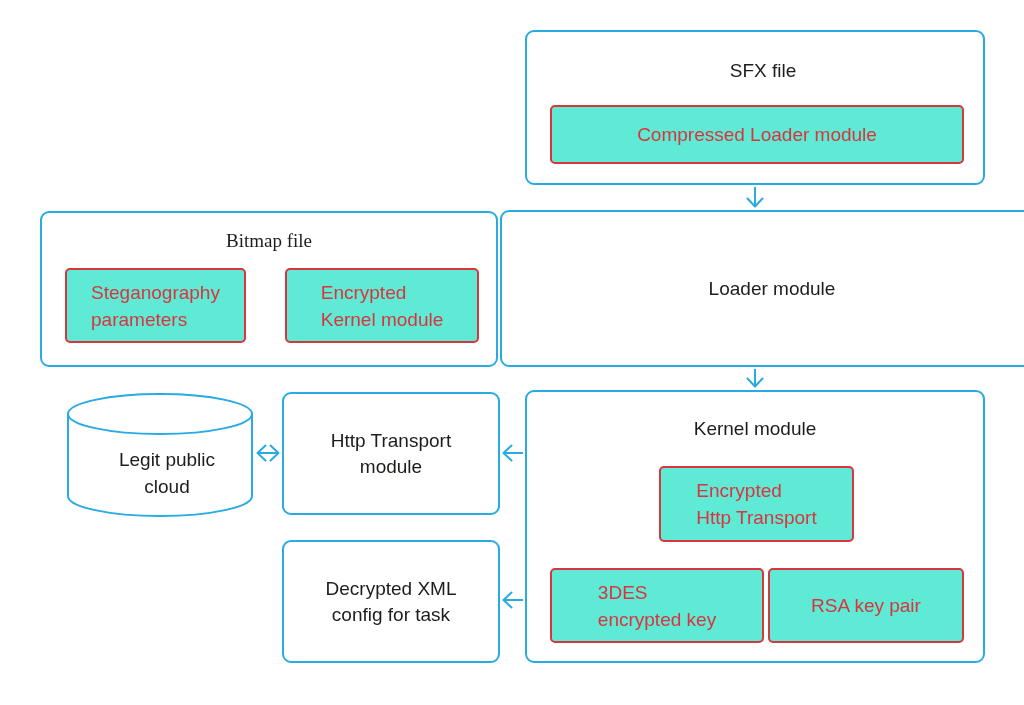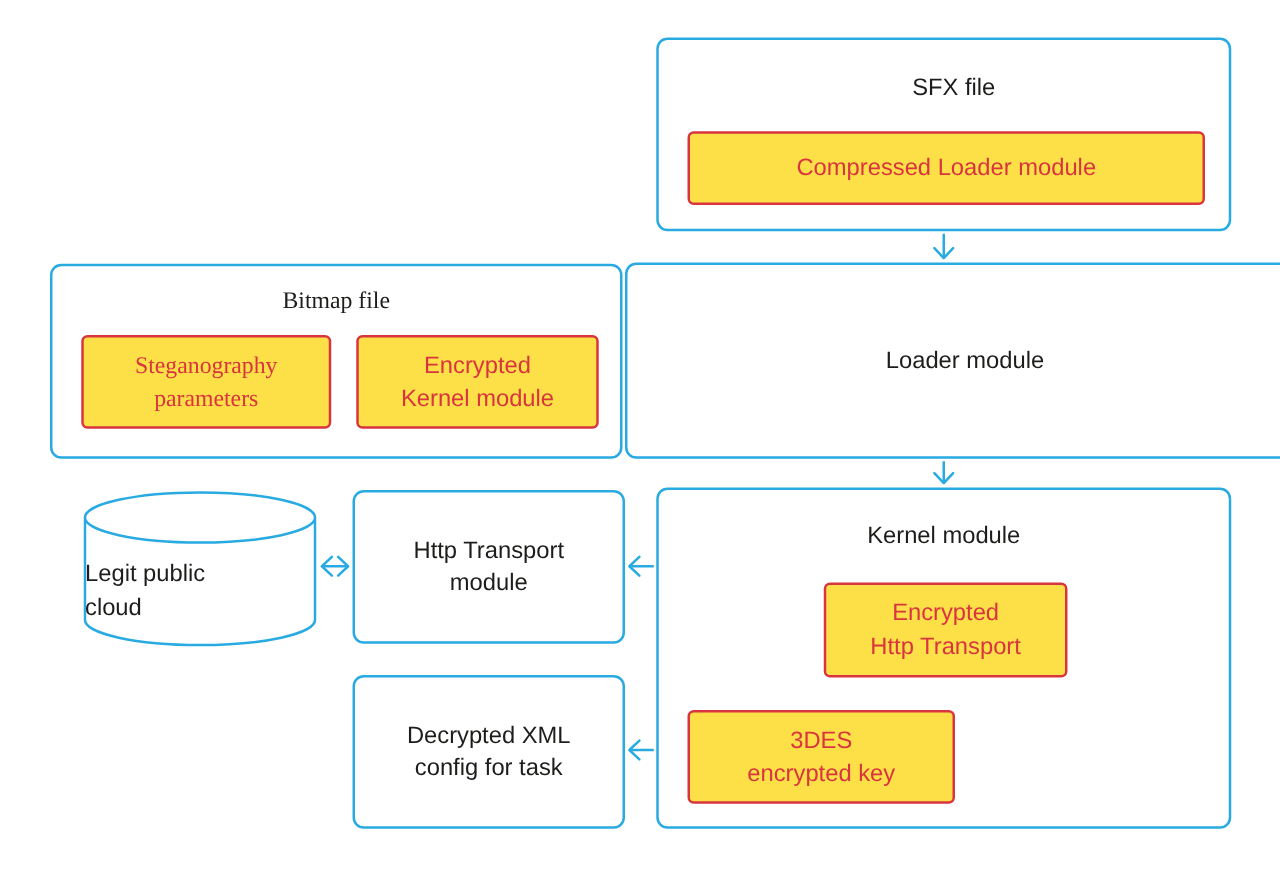--- a/index.html
+++ b/index.html
@@ -46,58 +46,59 @@
   }
   .center-flex {
     display: flex;
     align-items: center;
     justify-content: center;
   }
   .red-box {
     position: absolute;
     border: 2px solid var(--red);
     border-radius: 5px;
-    background: #fde047;
+    background: #5eead4;
     color: var(--red);
     font-size: 19px;
     line-height: 27px;
-    text-align: center;
+    text-align: left;
     white-space: pre-line;
     display: flex;
     align-items: center;
     justify-content: center;
   }
 
   
   .sfx-box     { left: 525px; top: 30px;  width: 460px; height: 155px; padding-left: 16px; }
   .sfx-box .box-title { margin-top: 26px; }
   .bitmap-box  { left: 40px;  top: 211px; width: 458px; height: 156px; }
   .bitmap-box .box-title { margin-top: 15px; font-family: Liberation Serif, serif; }
   .loader-box  { left: 500px; top: 210px; width: 544px; height: 157px; }
   .kernel-box  { left: 525px; top: 390px; width: 460px; height: 273px; }
   .kernel-box .box-title { margin-top: 24px; }
   .http-box    { left: 282px; top: 392px; width: 218px; height: 123px; }
   .xml-box     { left: 282px; top: 540px; width: 218px; height: 123px; justify-content: center; }
 
   
   .compressed-loader { left: 23px;  top: 73px;  width: 414px; height: 59px; }
-  .steganography     { left: 23px;  top: 55px;  width: 200px; height: 75px; font-family: Liberation Serif, serif; }
+  .steganography     { left: 23px;  top: 55px;  width: 181px; height: 75px; }
   .enc-kernel        { left: 243px; top: 55px;  width: 194px; height: 75px; }
   .enc-http          { left: 132px; top: 74px;  width: 195px; height: 76px; }
   .des3-key          { left: 23px;  top: 176px; width: 214px; height: 75px; }
   .rsa-pair          { left: 241px; top: 176px; width: 196px; height: 75px; }
 
   .cloud-label {
     position: absolute;
     left: 68px; top: 446px; width: 184px;
-    text-align: left;
+    text-align: center;
     color: var(--ink);
     font-size: 19px;
     line-height: 27px;
     white-space: pre-line;
+    padding-left: 14px;
   }
 </style>
 </head>
 <body>
 
 <div class="canvas">
 
   <svg class="overlay" viewBox="0 0 1024 705">
     <defs>
       <marker id="ah" markerUnits="userSpaceOnUse" markerWidth="12" markerHeight="18" refX="9" refY="9" orient="auto-start-reverse">
@@ -134,20 +135,21 @@
   <div class="box loader-box center-flex">
     <div class="box-title">Loader module</div>
   </div>
 
   <div class="box kernel-box">
     <div class="box-title">Kernel module</div>
     <div class="red-box enc-http">Encrypted
 Http Transport</div>
     <div class="red-box des3-key">3DES
 encrypted key</div>
+    <div class="red-box rsa-pair">RSA key pair</div>
   </div>
 
   <div class="box http-box center-flex">
     <div class="box-title">Http Transport
 module</div>
   </div>
 
   <div class="box xml-box center-flex">
     <div class="box-title">Decrypted XML
 config for task</div>

